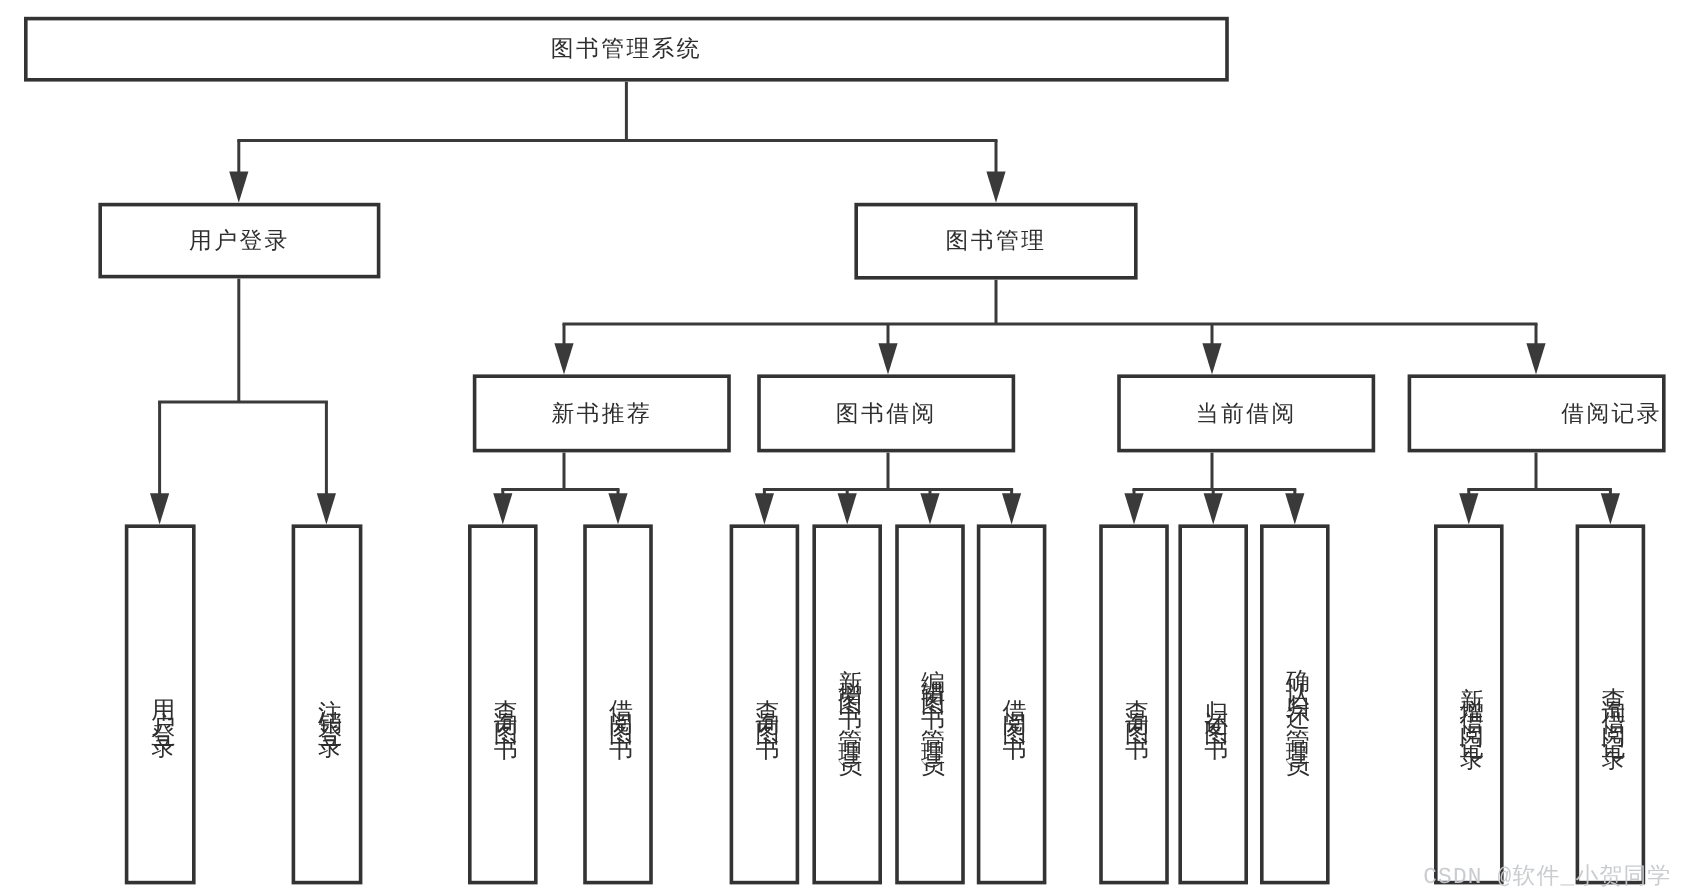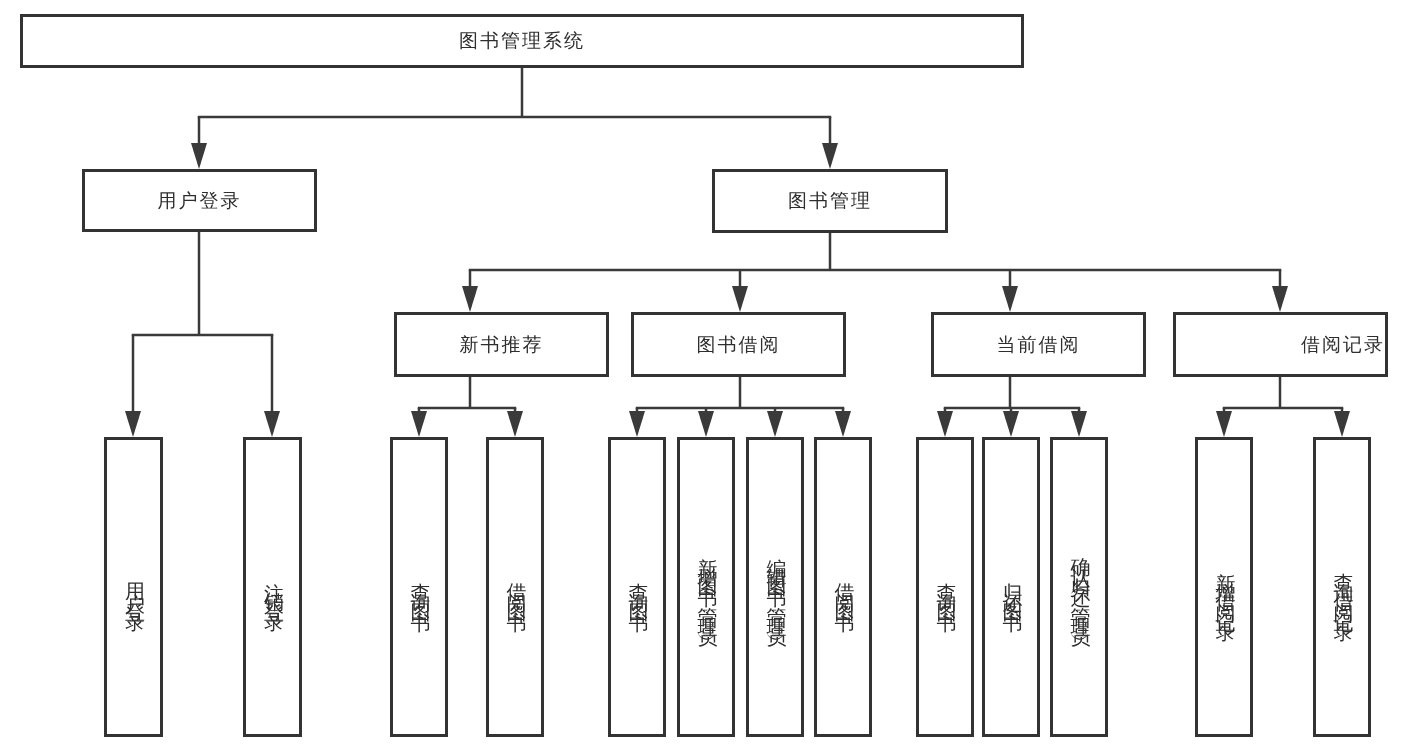--- a/index.html
+++ b/index.html
@@ -182,13 +182,14 @@
     <span>确认归还（管理员）</span>
   </div>
 
   <div class="box v" style="left:1195px; top:437px; width:58px; height:300px;">
     <span>新增借阅记录</span>
   </div>
   <div class="box v" style="left:1313px; top:437px; width:58px; height:300px;">
     <span>查询借阅记录</span>
   </div>
 
+  <div class="watermark">CSDN @软件_小贺同学</div>
 </div>
 
 </body></html>

